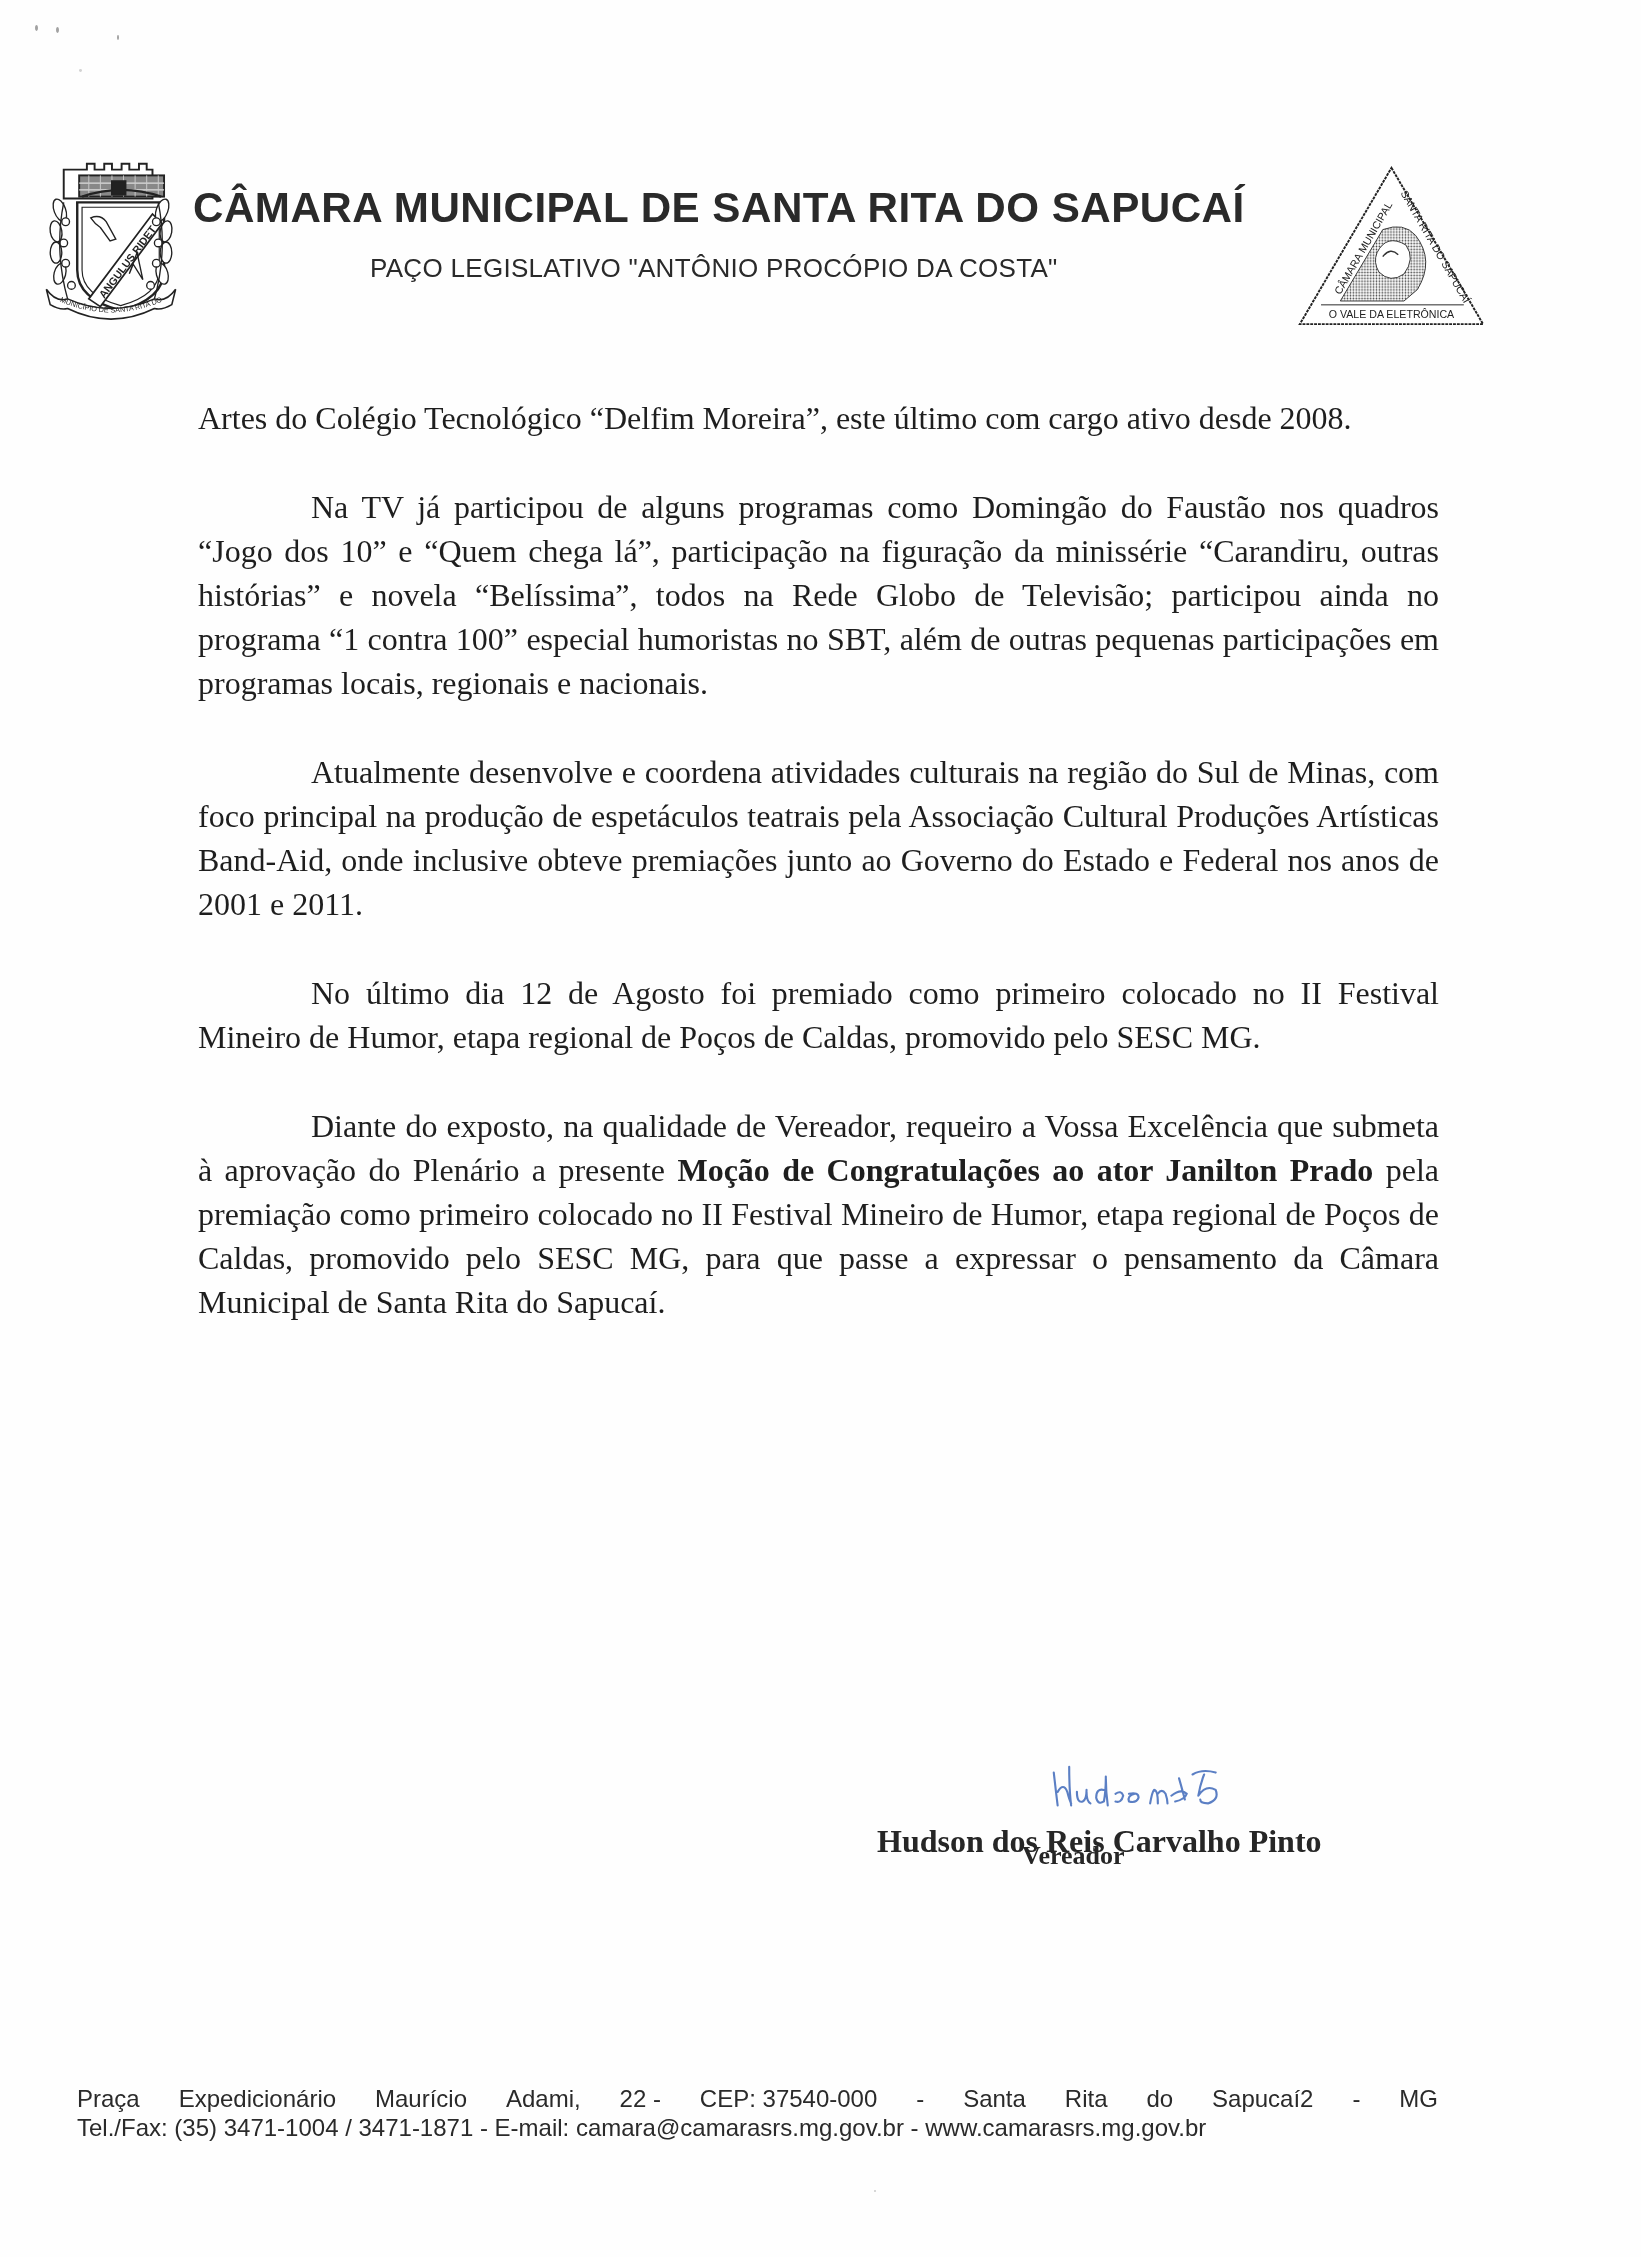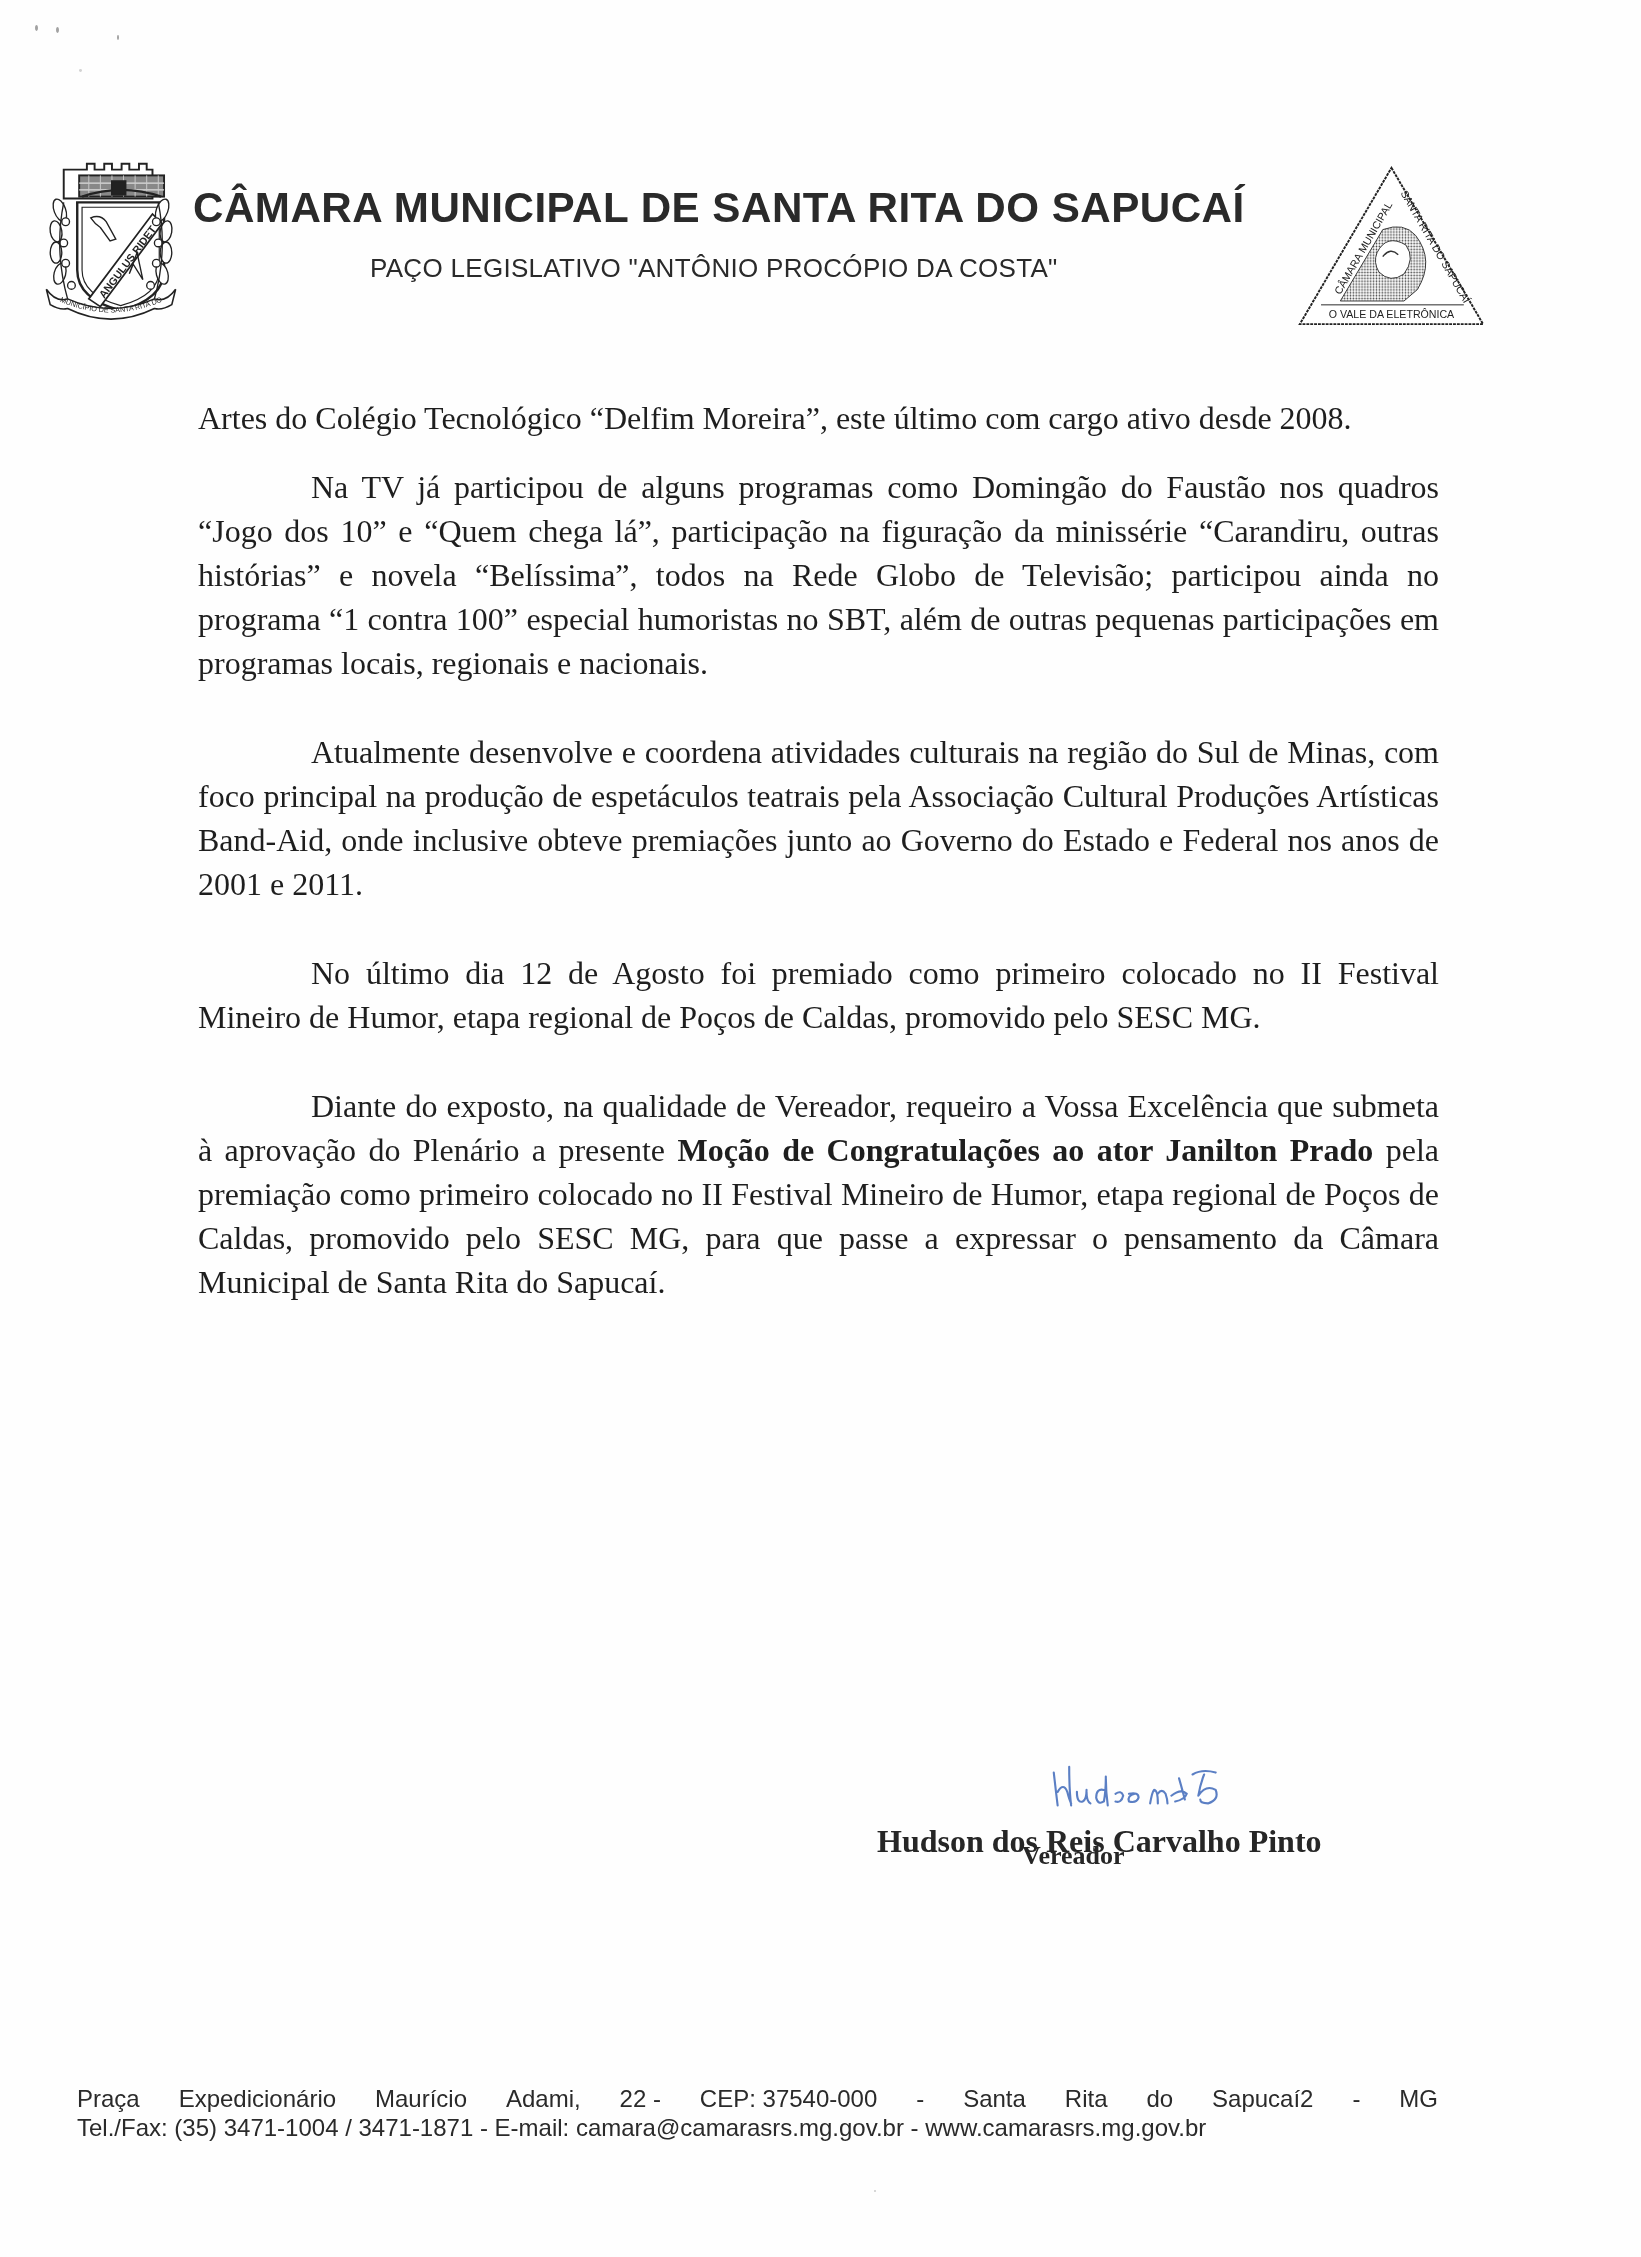--- a/index.html
+++ b/index.html
@@ -81,21 +81,21 @@
       color: #1e1e1e;
     }
     .para {
       margin: 0 0 45px 0;
       text-align: justify;
       text-align-last: left;
     }
     .para.indent {
       text-indent: 113px;
     }
-    .para.first { margin-bottom: 25px; }
+    .para.first { margin-bottom: 45px; }
     .bold { font-weight: bold; }
 
     .date-line {
       position: absolute;
       left: 346px;
       top: 1558px;
       font-family: "Liberation Serif", serif;
       font-size: 32px;
       color: #1e1e1e;
       white-space: nowrap;

